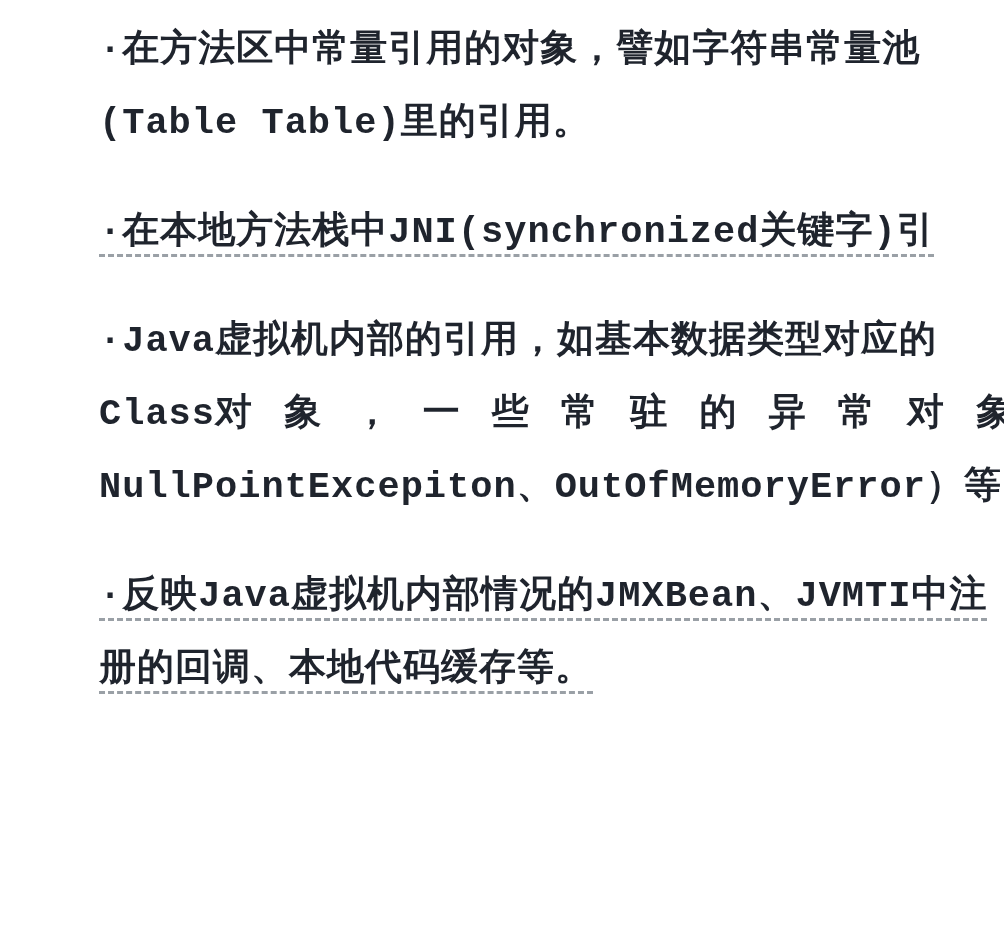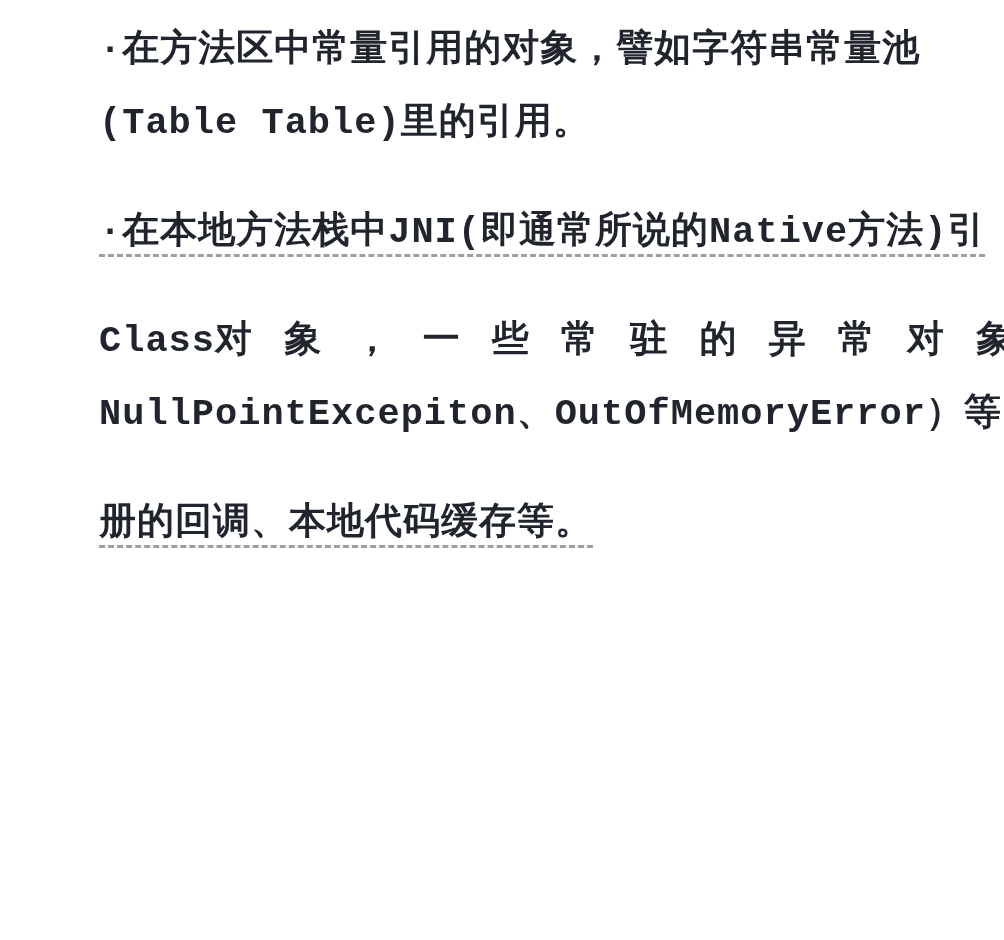--- a/index.html
+++ b/index.html
@@ -51,26 +51,28 @@
 <body>
 
 <main class="page">
 
   <p class="para">
     <span class="line">·在方法区中常量引用的对象，譬如字符串常量池</span>
     <span class="line">(Table Table)里的引用。</span>
   </p>
 
   <p class="para underlined">
-    <span class="line">·在本地方法栈中JNI(即通常所说的Native方法)引</span>
+    <span class="line">·在本地方法栈中JNI(synchronized关键字)引</span>
   </p>
 
   <p class="para">
+    <span class="line">·Java虚拟机内部的引用，如基本数据类型对应的</span>
     <span class="line spread">Class对 象 ， 一 些 常 驻 的 异 常 对 象 （ 比 如</span>
     <span class="line">NullPointExcepiton、OutOfMemoryError）等，还有</span>
   </p>
 
 
   <p class="para underlined">
+    <span class="line">·反映Java虚拟机内部情况的JMXBean、JVMTI中注</span>
     <span class="line">册的回调、本地代码缓存等。</span>
   </p>
 
 </main>
 
 </body></html>

